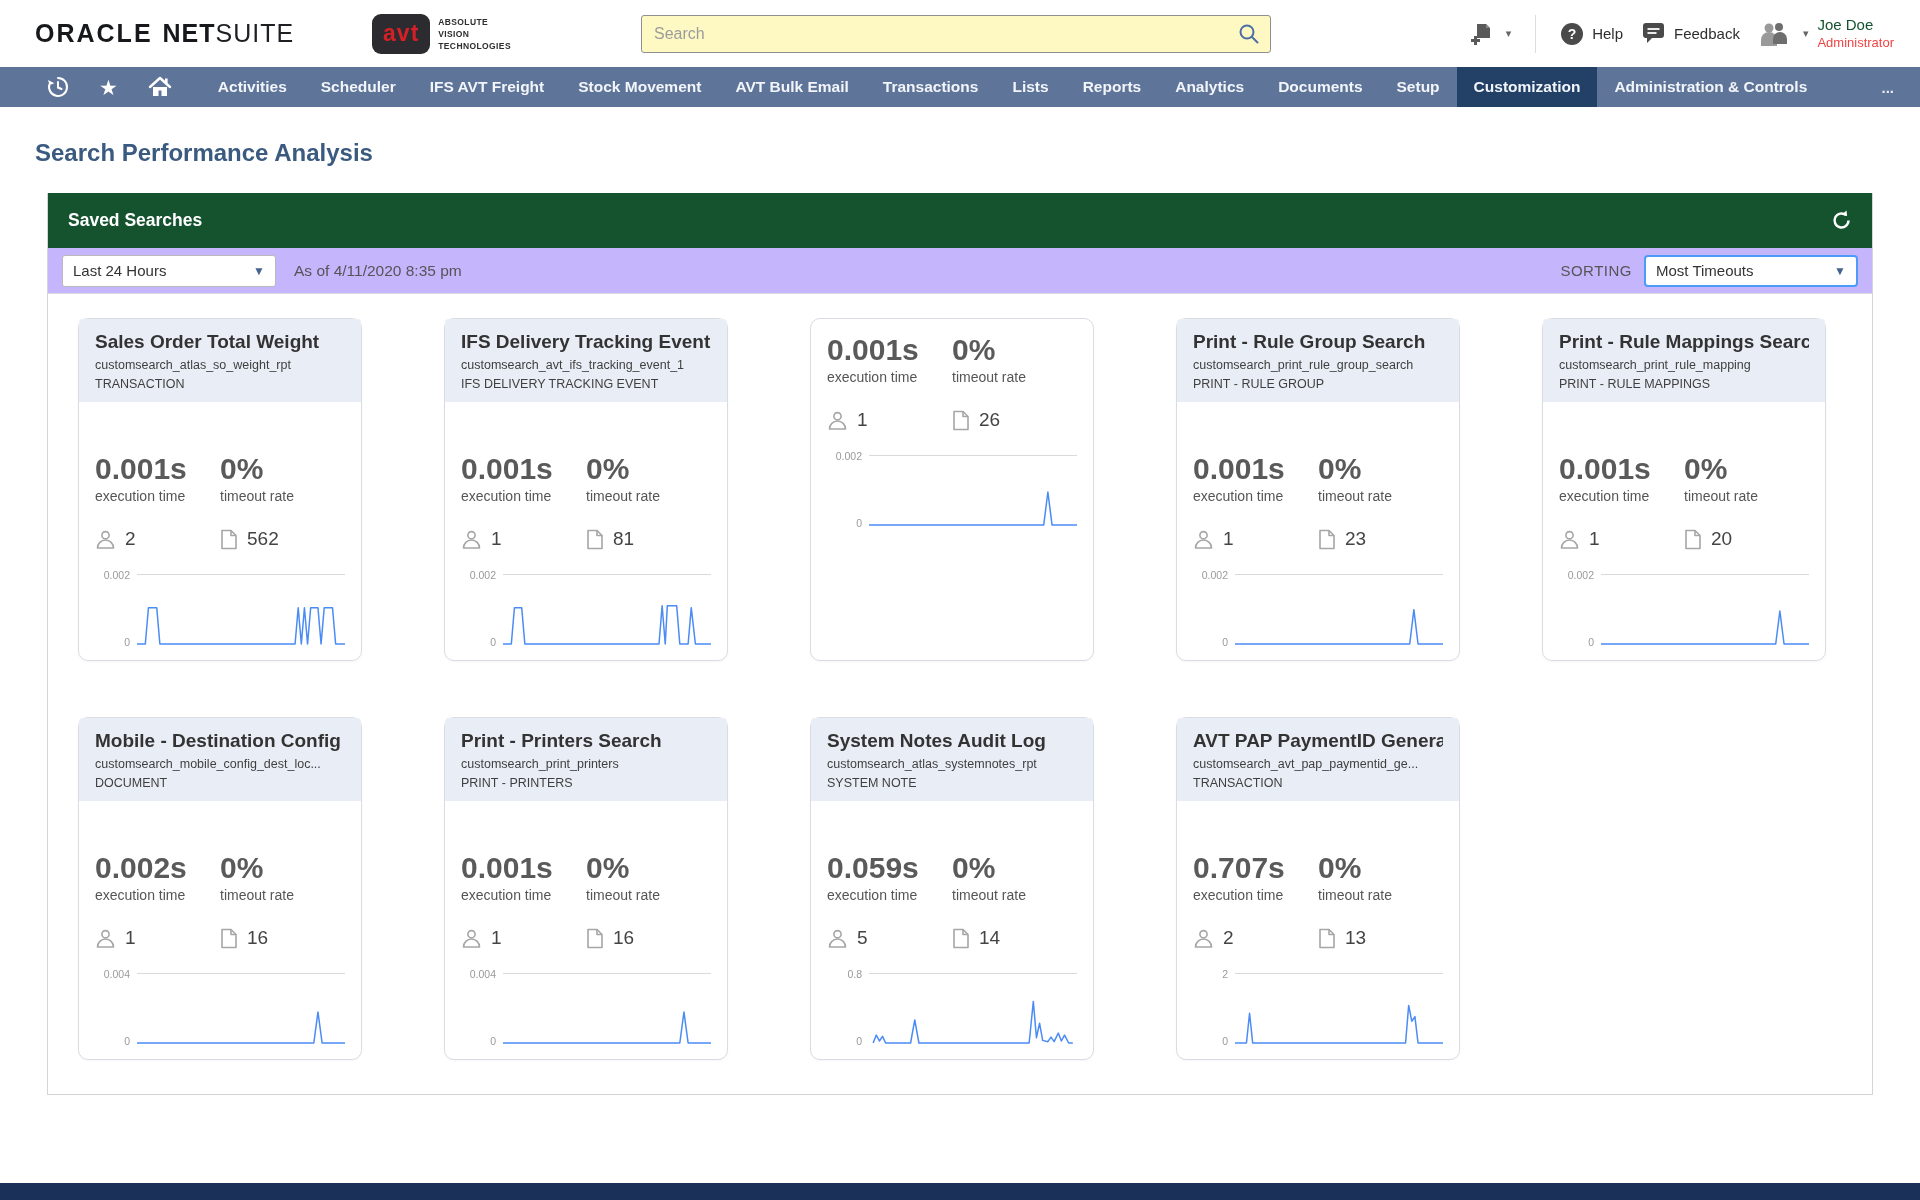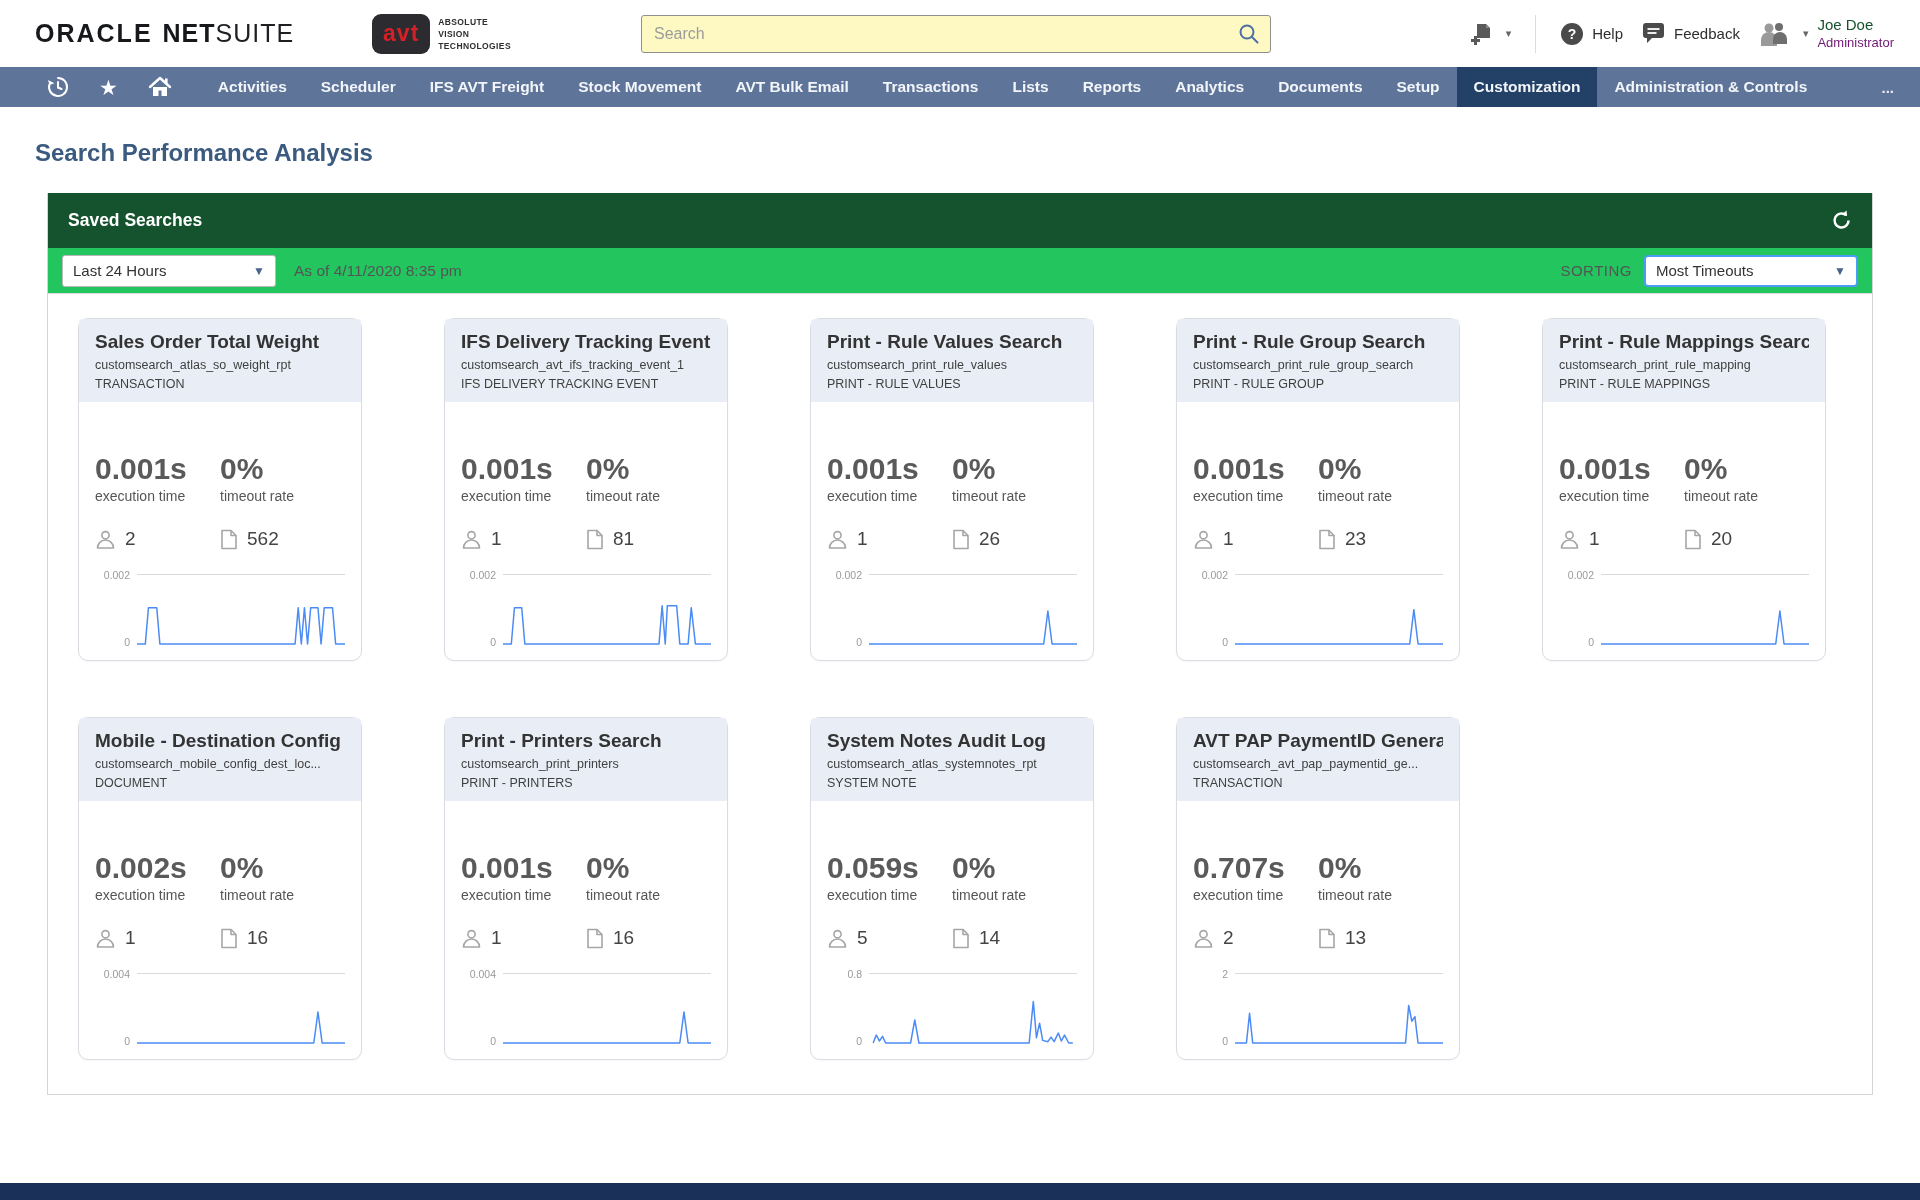--- a/index.html
+++ b/index.html
@@ -44,21 +44,21 @@
   .search-icon-btn { position: absolute; right: 10px; top: 7px; cursor: pointer; }
 
   .top-actions { display: flex; align-items: center; margin-left: auto; gap: 18px; }
   .action-item { display: flex; align-items: center; gap: 8px; cursor: pointer; }
   .action-label { font-size: 15px; color: #2e2e2e; }
   .caret { font-size: 11px; color: #666; margin-left: 2px; }
   .vdivider { width: 1px; height: 38px; background: #dcdcdc; margin: 0 6px; }
   .user-item { display: flex; align-items: center; gap: 9px; cursor: pointer; }
   .user-text { display: flex; flex-direction: column; line-height: 1.25; }
   .user-name { font-size: 15px; color: #14532d; }
-  .user-role { font-size: 13px; color: #701a75; }
+  .user-role { font-size: 13px; color: #ef4444; }
 
   
   .navbar {
     height: 40px; background: #5e7499; display: flex; align-items: stretch;
     padding-left: 32px; color: #fff;
   }
   .nav-iconbtn { display: flex; align-items: center; padding: 0 15px; cursor: pointer; }
   .nav-star { font-size: 21px; color: #fff; line-height: 1; }
   .nav-items { display: flex; align-items: stretch; margin-left: 14px; }
   .nav-item {
@@ -75,21 +75,21 @@
 
   .panel { border: 1px solid #d4d4d4; border-top: none; background: #fff; }
   .panel-head {
     height: 55px; background: #14532d; display: flex; align-items: center;
     padding: 0 20px; justify-content: space-between;
   }
   .panel-title { color: #ffffff; font-size: 17.5px; font-weight: 700; }
   .refresh-btn { cursor: pointer; display: flex; align-items: center; }
 
   .panel-toolbar {
-    height: 46px; background: #22c55e; border-bottom: 1px solid #dcdcdc;
+    height: 46px; background: #c4b5fd; border-bottom: 1px solid #dcdcdc;
     display: flex; align-items: center; padding: 0 14px;
   }
   .selectbox {
     width: 214px; height: 32px; background: #fff; border: 1px solid #b9b9b9; border-radius: 3px;
     display: flex; align-items: center; justify-content: space-between;
     padding: 0 10px; font-size: 15px; color: #333; cursor: pointer;
   }
   .selectbox .sel-caret { color: #46648e; font-size: 12px; }
   .selectbox.focused { border: 2px solid #4b9bf7; border-radius: 4px; }
   .asof { margin-left: 18px; font-size: 15.5px; color: #555; }
@@ -373,25 +373,20 @@
         <div class="spark-plot">
                   <svg viewBox="0 0 100 70" preserveAspectRatio="none">
                     <polyline points="0,69 4,69 5.5,32.699999999999996 9,32.699999999999996 10.5,69 75,69 76.5,30.720000000000006 78,69 79,30.720000000000006 83.5,30.720000000000006 85,69 89,69 90.5,32.699999999999996 92.5,69 100,69" fill="none" stroke="#4b8bf5" stroke-width="1.5" stroke-linejoin="round" vector-effect="non-scaling-stroke"></polyline>
                   </svg>
                 </div>
       </div>
     </div>
   </div>
 
   <div class="card">
-    <div class="card-head">
-      <div class="card-title">Print - Rule Values Search</div>
-      <div class="card-id">customsearch_print_rule_values</div>
-      <div class="card-type">PRINT - RULE VALUES</div>
-    </div>
     <div class="card-body">
       <div class="metrics">
         <div>
           <div class="metric-value">0.001s</div>
           <div class="metric-label">execution time</div>
         </div>
         <div>
           <div class="metric-value">0%</div>
           <div class="metric-label">timeout rate</div>
         </div>

